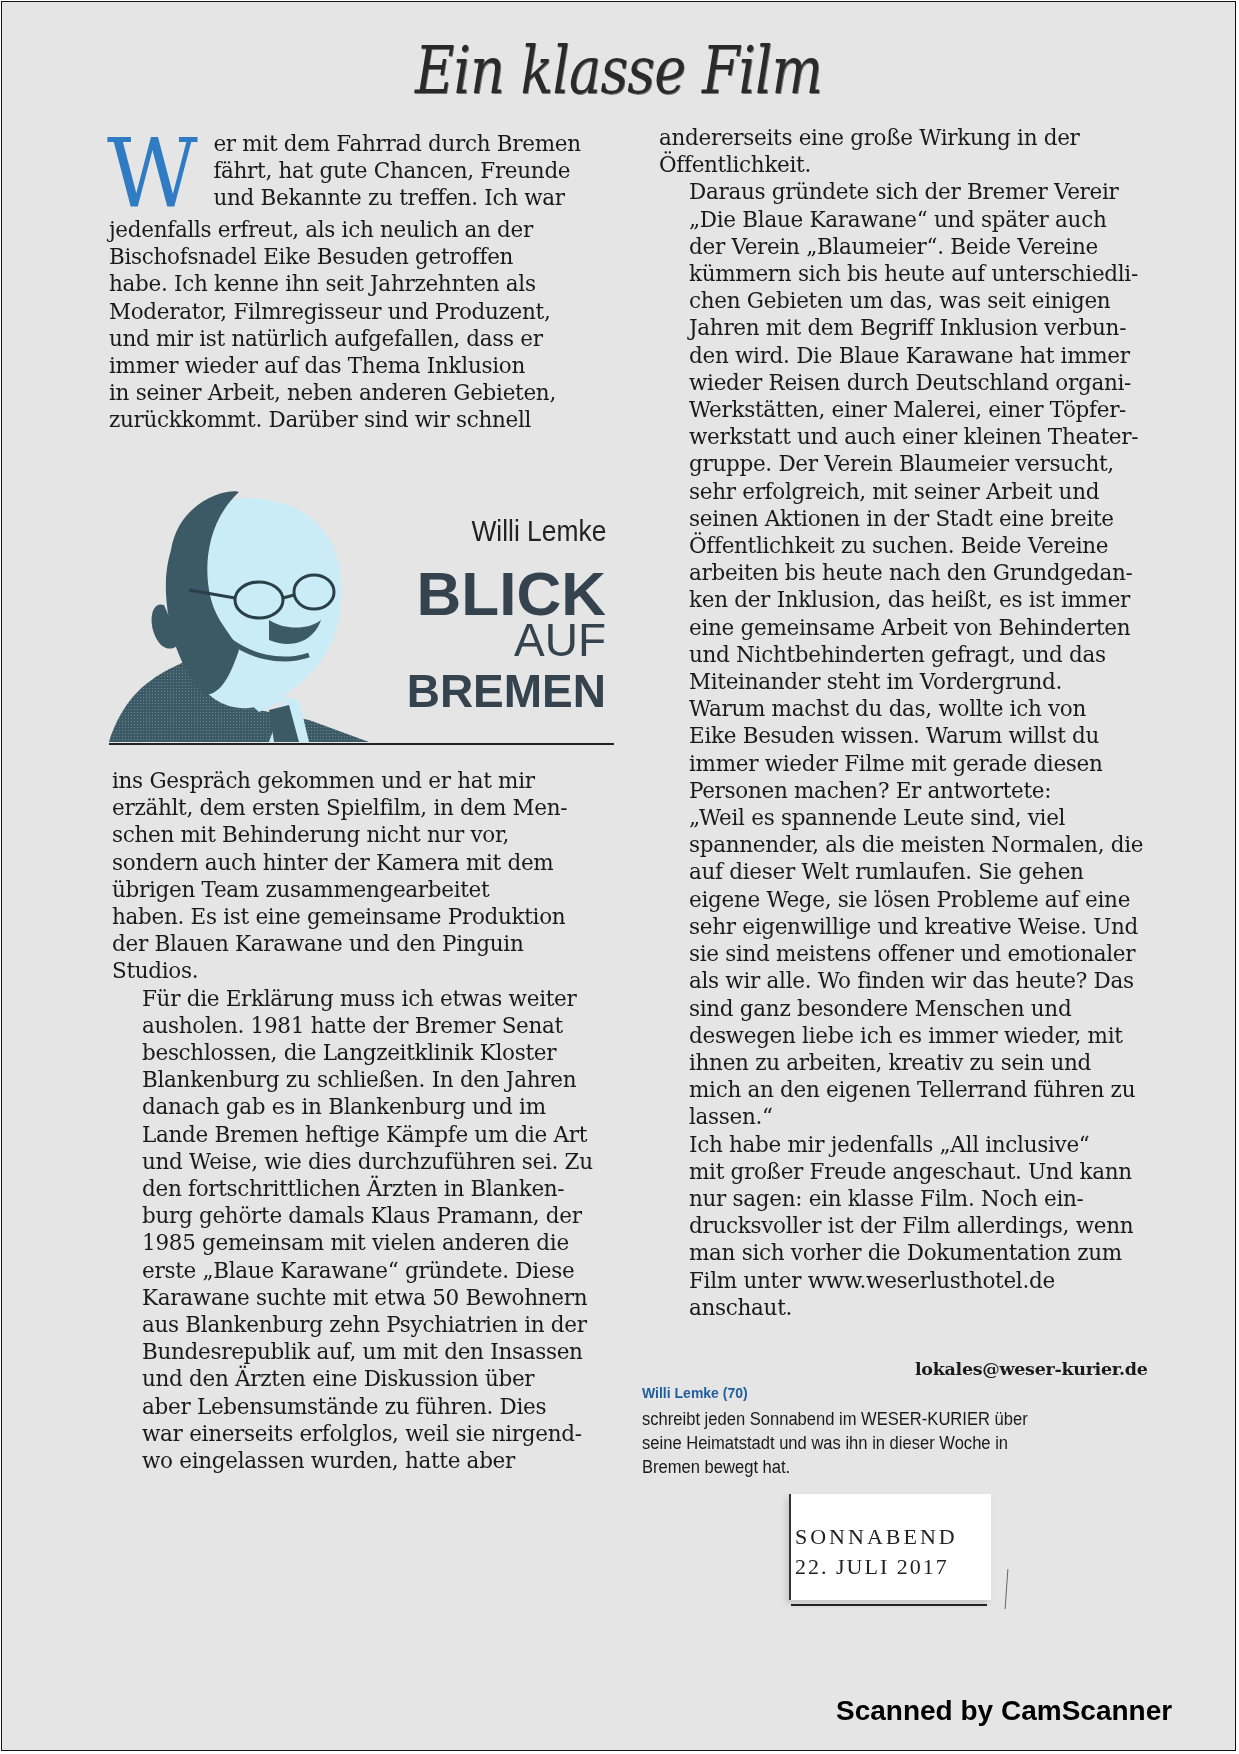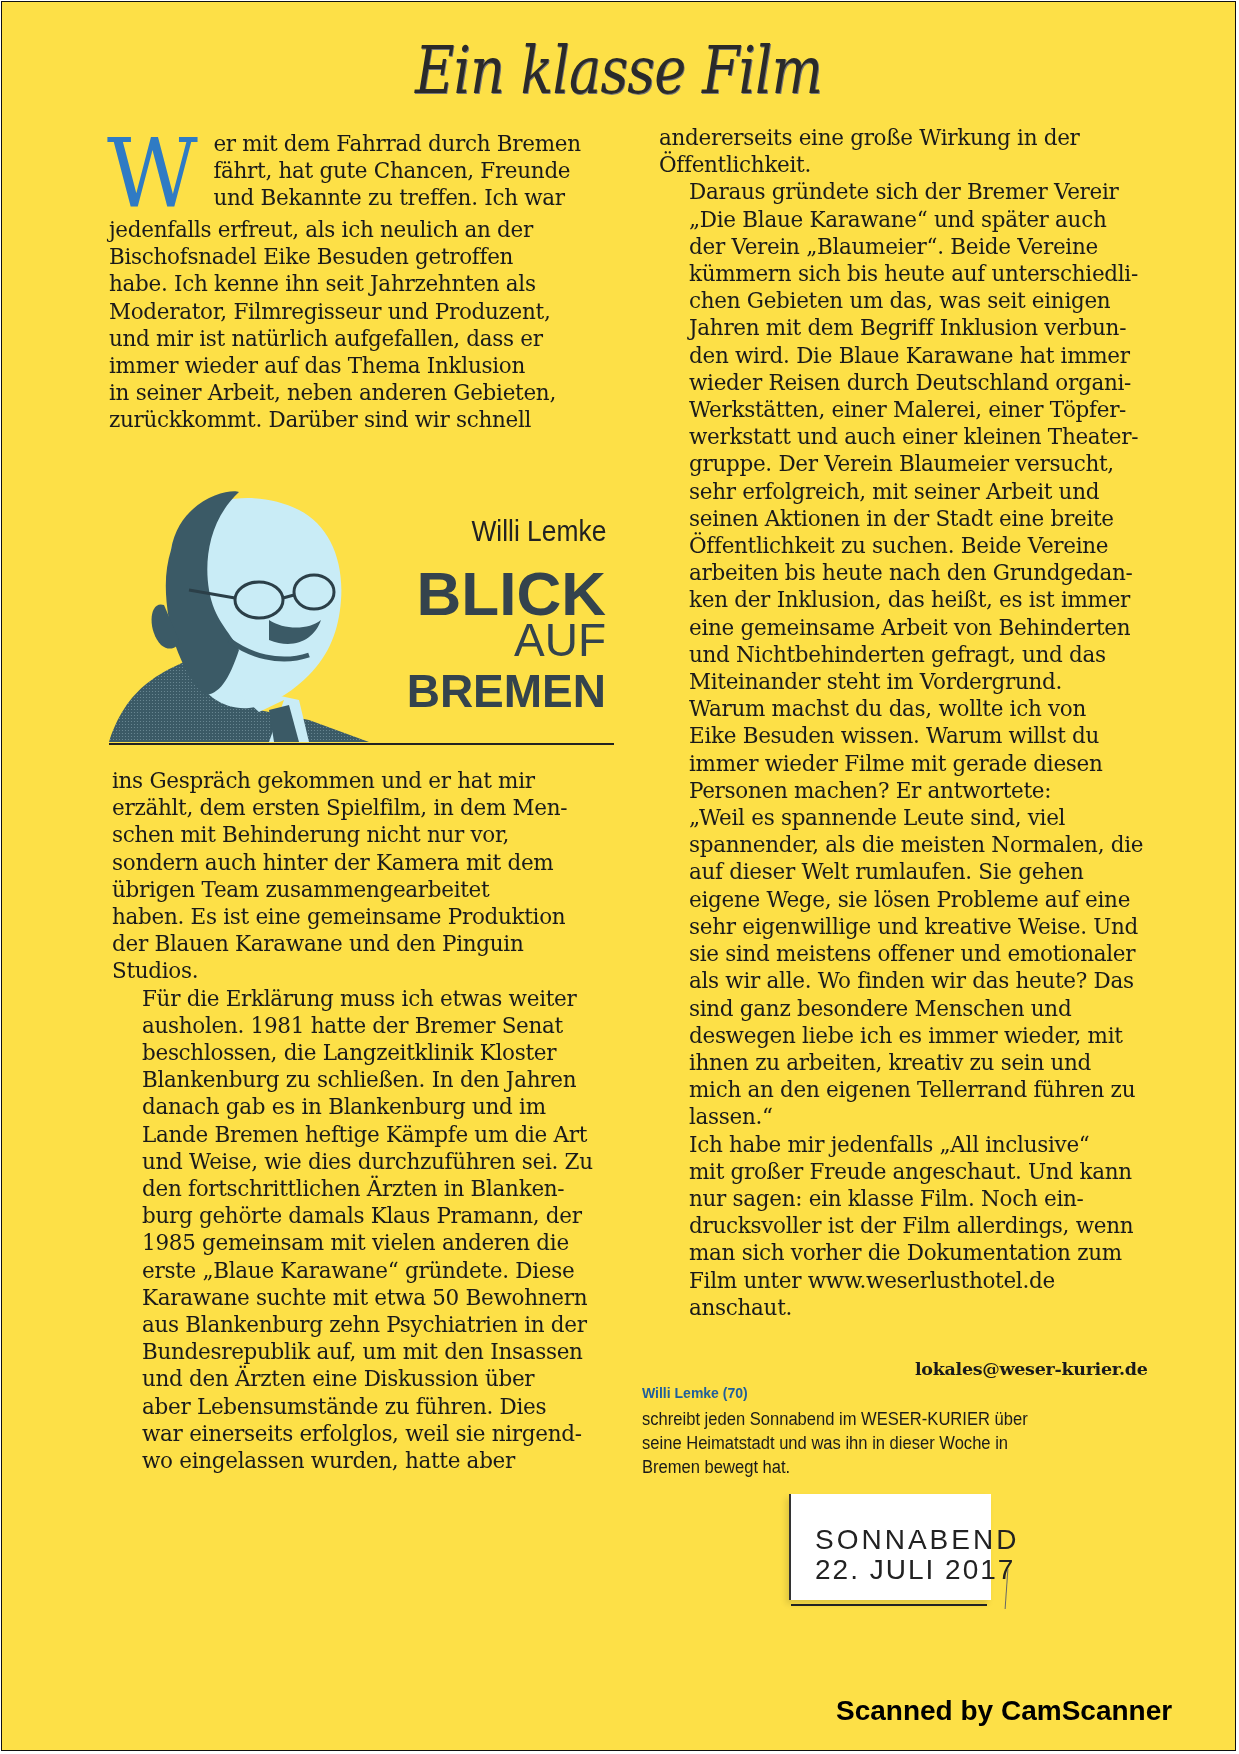--- a/index.html
+++ b/index.html
@@ -1,19 +1,19 @@
 <!DOCTYPE html>
 <html><head>
   <meta charset="utf-8">
   <style>
     html, body { margin: 0; padding: 0; background: #ffffff; }
     body { width: 1239px; height: 1754px; position: relative; overflow: hidden; }
     .frame {
       position: absolute; left: 1px; top: 1px; width: 1235px; height: 1750px;
-      border: 1px solid #111; box-sizing: border-box; background: #fde047;
+      border: 1px solid #111; box-sizing: border-box; background: #e5e5e5;
     }
     .title {
       position: absolute; left: 0; right: 0; top: 30px; text-align: center;
       font-family: "DejaVu Serif", serif; font-style: italic; font-weight: normal;
       font-size: 66px; letter-spacing: -1px; color: #2a2a2a;
       transform: scaleX(0.82); transform-origin: 50% 50%;
       text-shadow: 1px 1px 0 #777;
     }
     .col {
       position: absolute; font-family: "DejaVu Serif", serif; font-size: 21.5px;
@@ -65,21 +65,21 @@
     .date-box {
       position: absolute; left: 787px; top: 1492px; width: 200px; height: 106px;
       border-left: 2px solid #333; background: #fff;
       box-shadow: -3px 4px 6px rgba(0,0,0,0.12);
     }
     .date-box .tick {
       position: absolute; left: 215px; top: 75px; width: 1px; height: 40px; background: #666;
       transform: rotate(4deg);
     }
     .date-line {
-      position: absolute; left: 24px; font-family: Liberation Sans, sans-serif; font-size: 28px;
+      position: absolute; left: 4px; font-family: Liberation Serif, serif; font-size: 22px;
       color: #222; letter-spacing: 2px; white-space: nowrap;
     }
     .date-line.d1 { top: 30px; letter-spacing: 3px; }
     .date-line.d2 { top: 60px; }
     .date-rule { position: absolute; left: 0; top: 110px; width: 196px; height: 2px; background: #222; }
     .watermark {
       position: absolute; left: 834px; top: 1693px; font-family: "Liberation Sans", sans-serif;
       font-weight: bold; font-size: 28px; color: #000;
     }
   </style>

